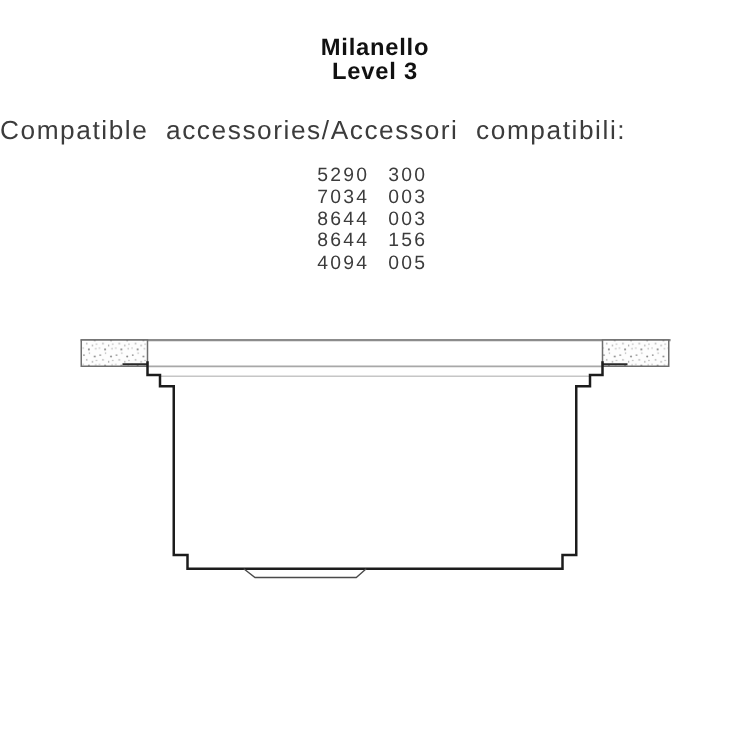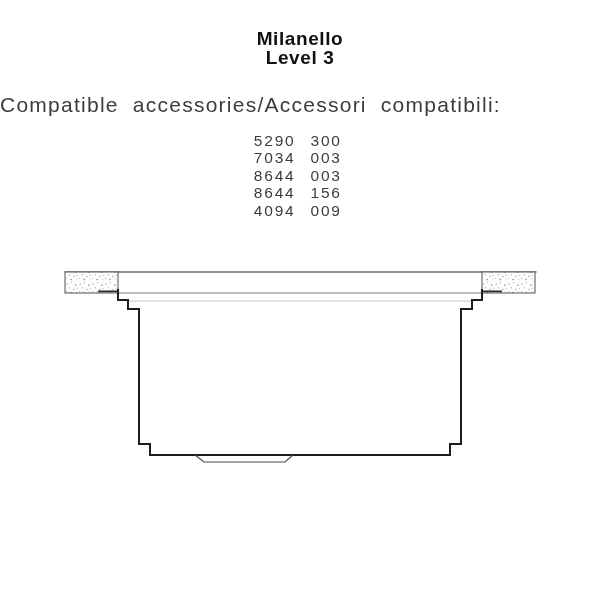--- a/index.html
+++ b/index.html
@@ -53,21 +53,21 @@
     <div class="acc-row">
       <span class="acc-col-code">8644</span>
       <span class="acc-col-variant">003</span>
     </div>
     <div class="acc-row">
       <span class="acc-col-code">8644</span>
       <span class="acc-col-variant">156</span>
     </div>
     <div class="acc-row">
       <span class="acc-col-code">4094</span>
-      <span class="acc-col-variant">009</span>
+      <span class="acc-col-variant">005</span>
     </div>
   </div>
 
   <div class="diagram-wrap">
     <svg width="600" height="230" viewBox="0 0 600 230">
       <defs>
         <pattern id="speckle" width="13" height="13" patternUnits="userSpaceOnUse">
           <rect class="speck-bg" x="0" y="0" width="13" height="13"></rect>
           <circle class="speck-a" cx="2.2" cy="3.1" r="0.7"></circle>
           <circle class="speck-b" cx="6.5" cy="1.6" r="0.6"></circle>

